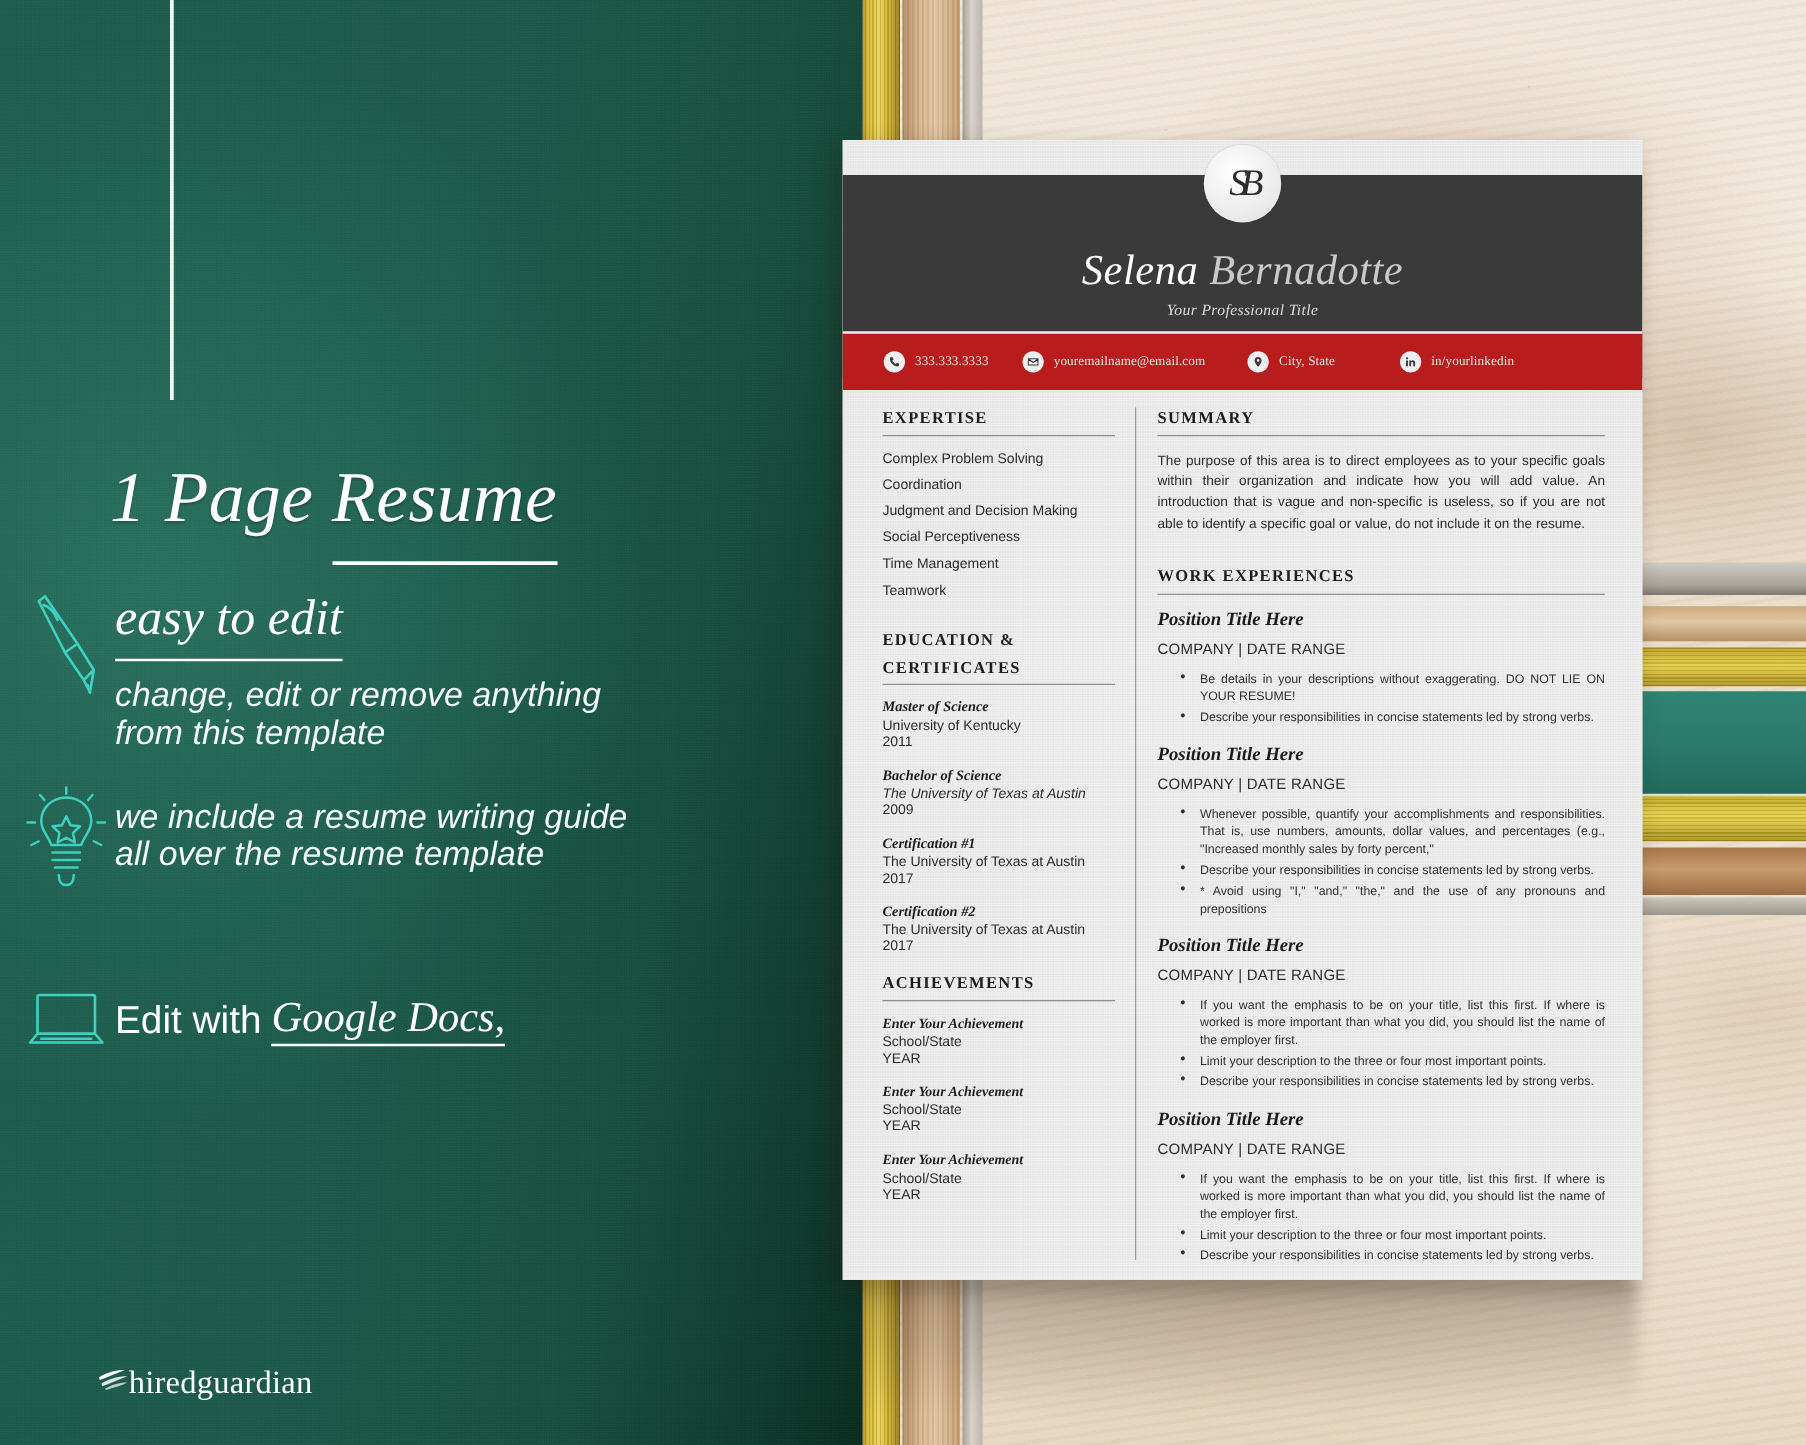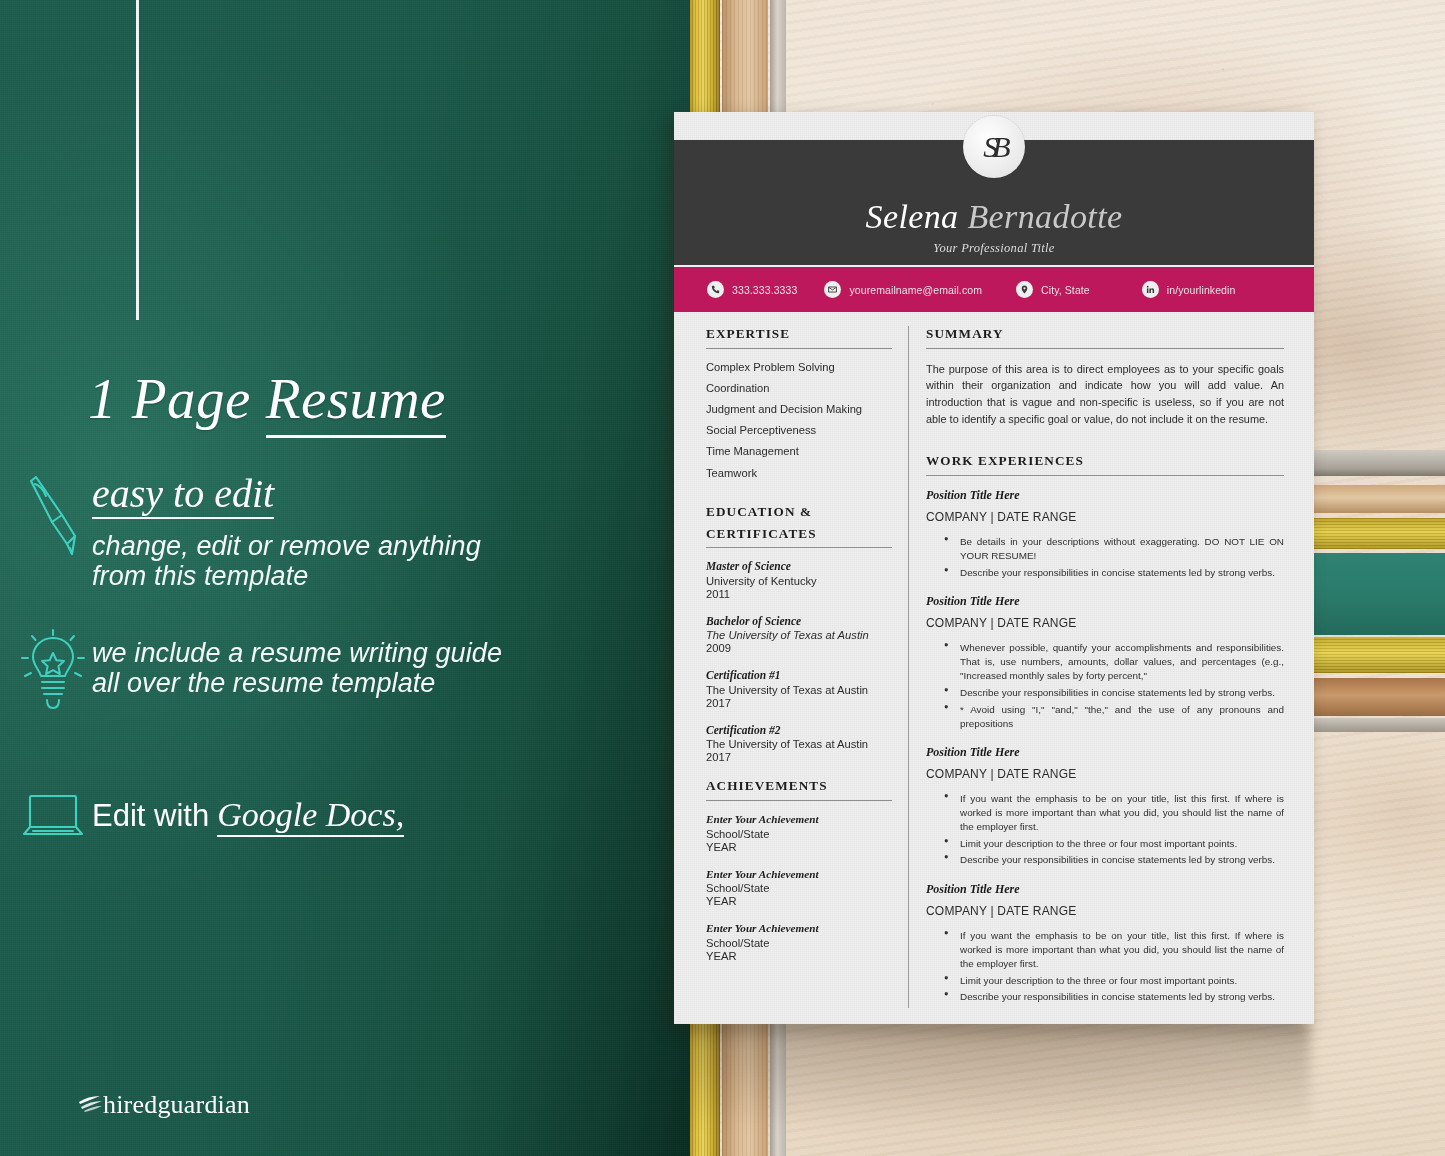--- a/index.html
+++ b/index.html
@@ -90,29 +90,29 @@
     position:absolute;left:136px;top:-2px;width:3px;height:322px;
     background:#f3f7f5;
   }
 
   .heroTitle{
     position:absolute;left:88px;top:366px;
     font-family:"Liberation Serif",serif;font-style:italic;
     font-size:57px;color:#ffffff;letter-spacing:.5px;white-space:nowrap;
     text-shadow:0 1px 2px rgba(0,0,0,.25);
   }
-  .heroTitle .ul{border-bottom:3px solid #ffffff;padding-bottom:5px;}
+  .heroTitle .ul{border-bottom:3px solid #ffffff;padding-bottom:19px;}
 
   .feat{position:absolute;display:flex;align-items:flex-start;}
   .feat .ico{width:78px;flex:0 0 78px;display:flex;justify-content:center;}
   .feat .txt{padding-top:2px;}
   .feat h3{
     margin:0 0 4px 0;font-family:"Liberation Serif",serif;font-style:italic;
     font-size:40px;font-weight:400;color:#fff;display:inline-block;
-    border-bottom:2.5px solid #fff;padding-bottom:2px;line-height:1.02;
+    border-bottom:2.5px solid #fff;padding-bottom:12px;line-height:1.02;
   }
   .feat p{
     margin:8px 0 0 0;font-family:"Liberation Sans",sans-serif;font-weight:300;
     font-size:27px;line-height:1.12;color:#f4faf8;letter-spacing:.1px;font-style:italic;
   }
   #feat-edit{left:14px;top:472px;}
   #feat-tips{left:14px;top:628px;}
 
   .gdoc{position:absolute;left:14px;top:790px;display:flex;align-items:center;}
   .gdoc .ico{width:78px;flex:0 0 78px;display:flex;justify-content:center;}
@@ -159,22 +159,22 @@
     background:radial-gradient(circle at 40% 35%,#ffffff,#e9e9e9 70%,#dcdcdc);
     display:flex;align-items:center;justify-content:center;z-index:4;
     box-shadow:0 0 0 1px rgba(0,0,0,.06);
   }
   .monogram .mg{
     font-family:"Liberation Serif",serif;font-style:italic;font-size:30px;color:#2c2c2c;
     letter-spacing:-6px;line-height:1;
   }
 
   .contact{
-    position:absolute;left:0;top:155px;width:100%;height:45px;background:#be185d;
-    display:flex;align-items:center;
+    position:absolute;left:0;top:155px;width:100%;height:45px;background:#b91c1c;
+    display:flex;align-items:center;font-family:Liberation Serif, serif;
   }
   .contact .sep{position:absolute;left:0;top:-2px;width:100%;height:2px;background:#efefef;}
   .citem{display:flex;align-items:center;color:#e4e4e4;font-size:10.5px;letter-spacing:.1px;}
   .citem .ci{width:17px;height:17px;border-radius:50%;background:#efefef;color:#3a3a3a;
     display:flex;align-items:center;justify-content:center;margin-right:8px;flex:0 0 17px;}
   #c-phone{margin-left:33px;}
   #c-mail{margin-left:27px;}
   #c-loc{margin-left:34px;}
   #c-li{margin-left:52px;}
 
@@ -202,21 +202,21 @@
   .ach-item{margin:0 0 15px 0;}
   .ach-item .t{font-family:"Liberation Serif",serif;font-style:italic;font-weight:700;
     font-size:11.2px;color:#1d1d1d;margin-bottom:2.5px;}
   .ach-item .s{font-size:11.2px;color:#2b2b2b;margin-bottom:1px;}
   .ach-item .y{font-size:11.2px;color:#2b2b2b;}
 
   .summary{font-size:10.9px;line-height:1.52;color:#2b2b2b;text-align:justify;margin:0;}
 
   .job{margin-top:14px;}
   .job .pt{font-family:"Liberation Serif",serif;font-style:italic;font-weight:700;
-    font-size:12px;color:#1a1a1a;margin-bottom:7px;}
+    font-size:15px;color:#1a1a1a;margin-bottom:7px;}
   .job .cd{font-size:12px;color:#2b2b2b;letter-spacing:.2px;margin-bottom:2px;}
   .job ul{margin:11px 0 0 0;padding:0 0 0 34px;list-style:none;}
   .job li{position:relative;font-size:9.9px;line-height:1.43;color:#2f2f2f;
     text-align:justify;margin-bottom:2.5px;}
   .job li::before{content:"\25CF";position:absolute;left:-16px;top:-1px;font-size:7.5px;color:#2f2f2f;}
 
   .spacer-top{margin-top:24px;}
 </style>
 </head>
 <body>

